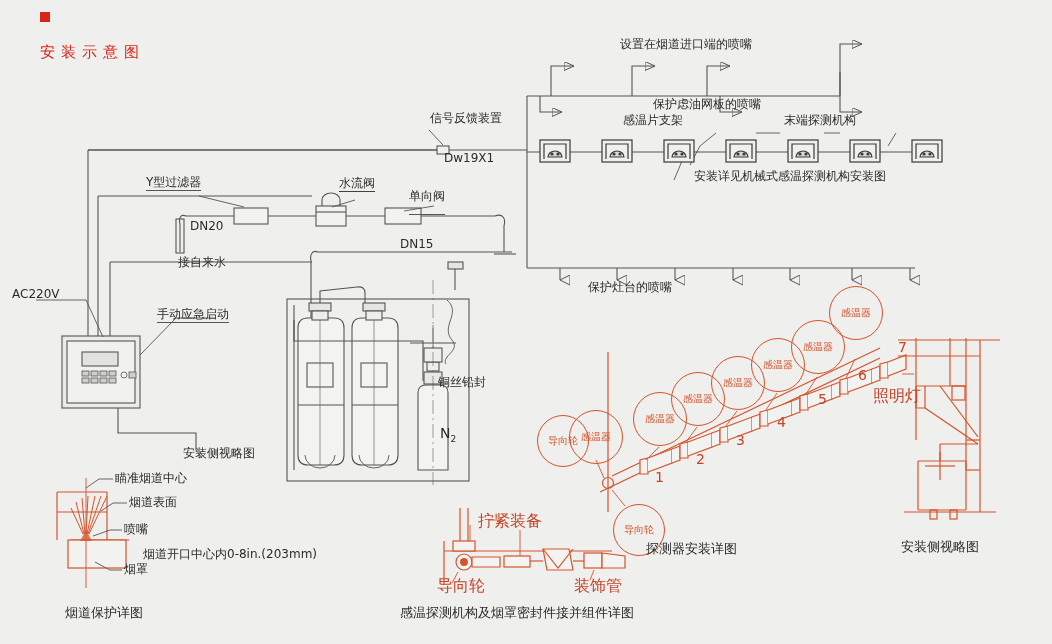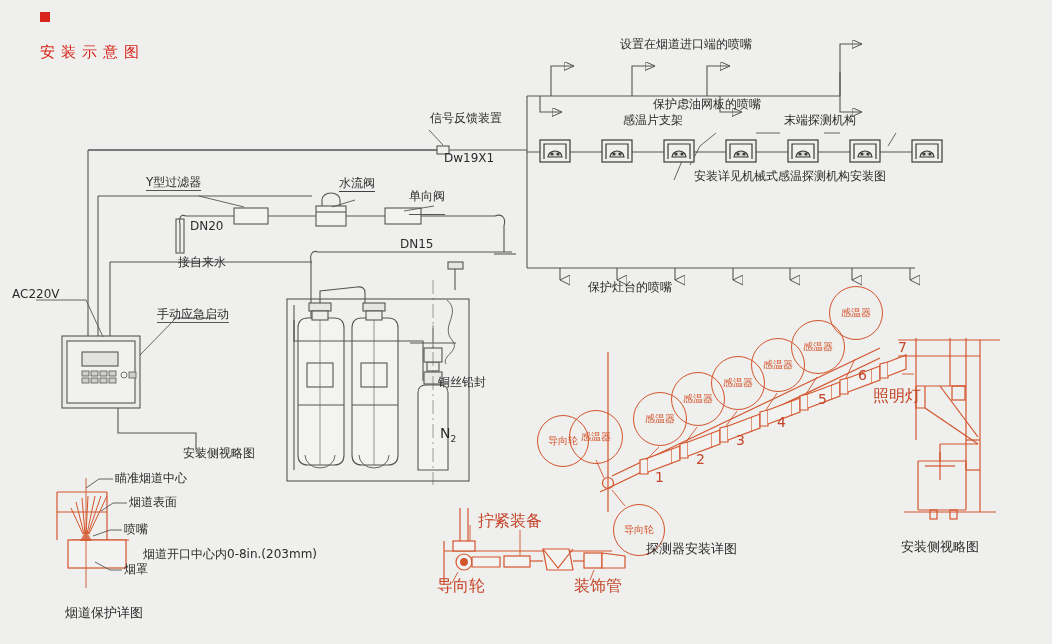--- a/index.html
+++ b/index.html
@@ -412,14 +412,15 @@
 <div class="lbl" style="left:115px;top:472px;">瞄准烟道中心</div>
 <div class="lbl" style="left:129px;top:496px;">烟道表面</div>
 <div class="lbl" style="left:124px;top:523px;">喷嘴</div>
 <div class="lbl" style="left:124px;top:563px;">烟罩</div>
 <div class="lbl" style="left:136px;top:548px;margin-left:7px;">烟道开口中心内0-8in.(203mm)</div>
 <div class="cap" style="left:65px;top:604px;">烟道保护详图</div>
 
 <div class="lbl r small" style="left:478px;top:513px;">拧紧装备</div>
 <div class="lbl r small" style="left:437px;top:578px;">导向轮</div>
 <div class="lbl r small" style="left:574px;top:578px;">装饰管</div>
+<div class="cap" style="left:400px;top:604px;">感温探测机构及烟罩密封件接并组件详图</div>
 
 </div>
 
 </body></html>

